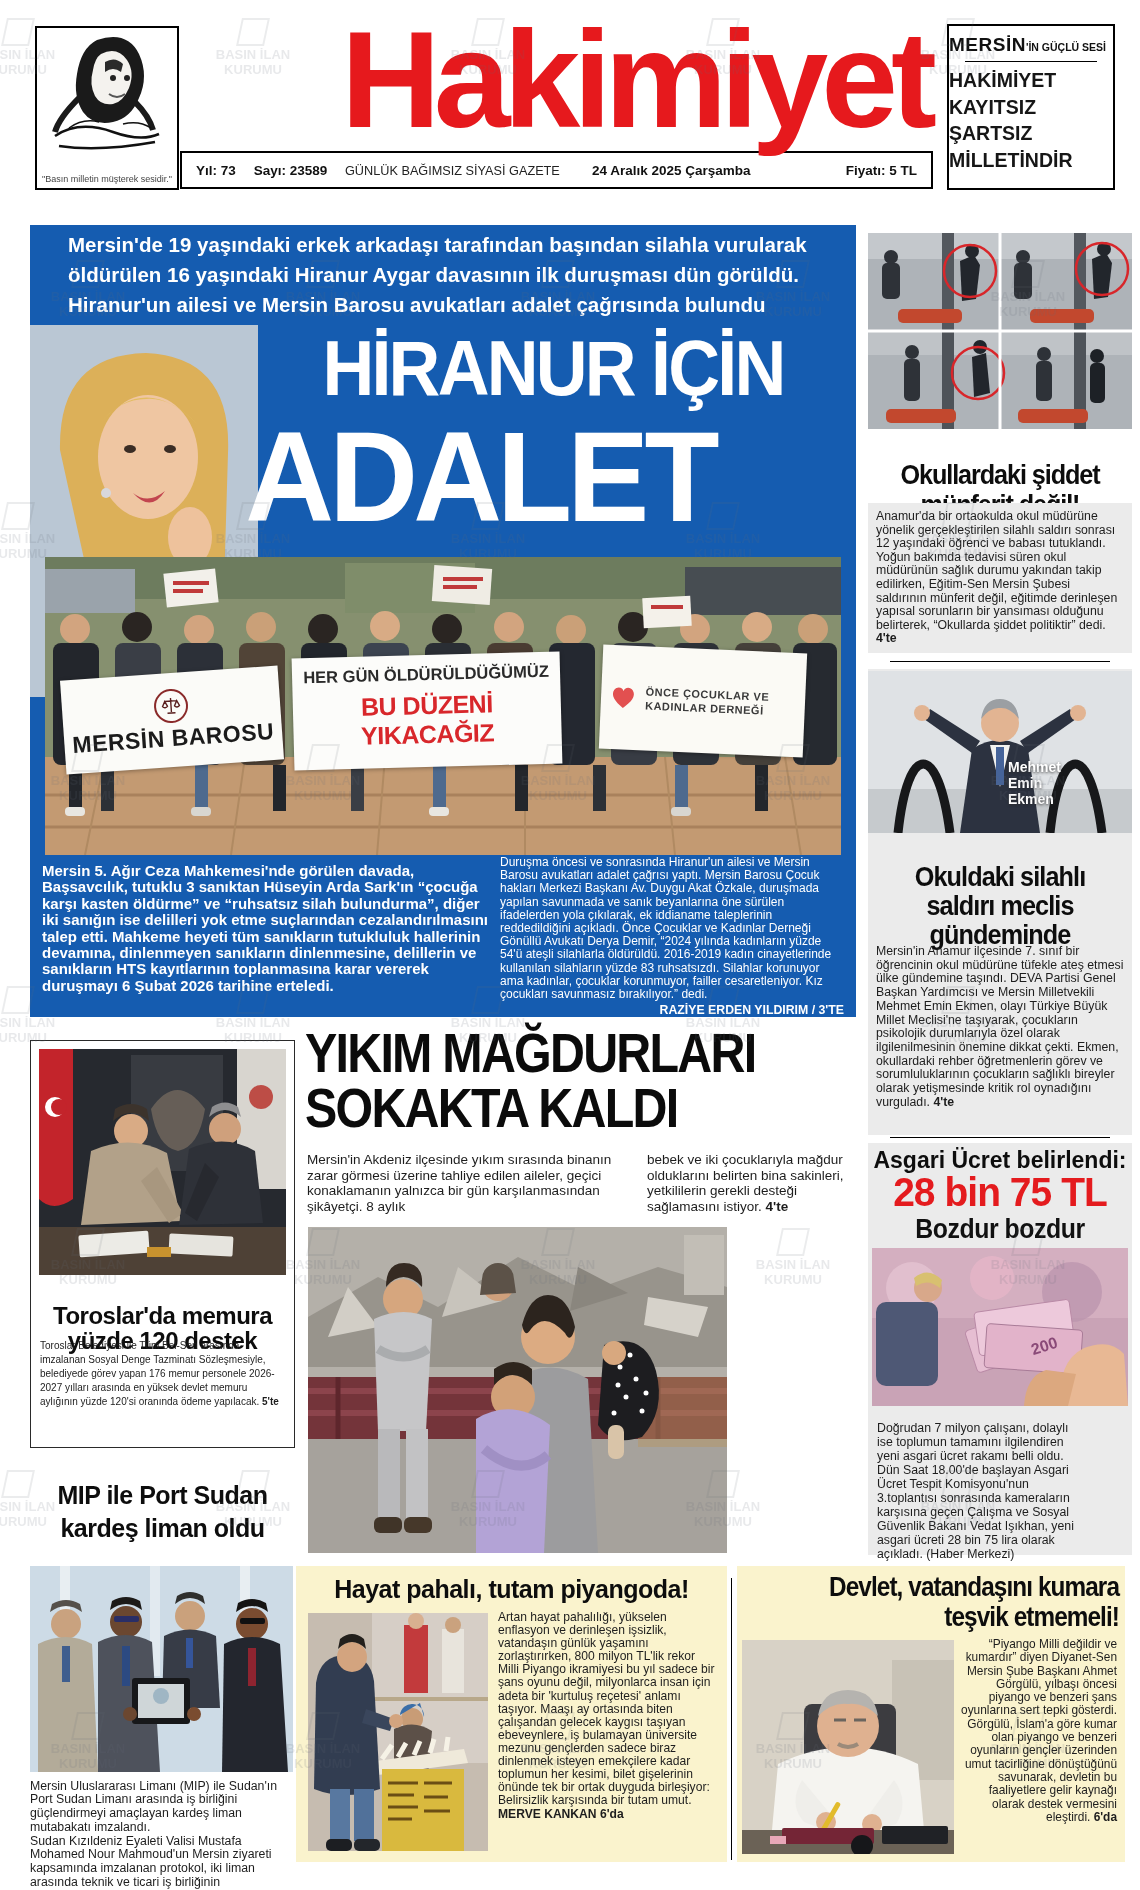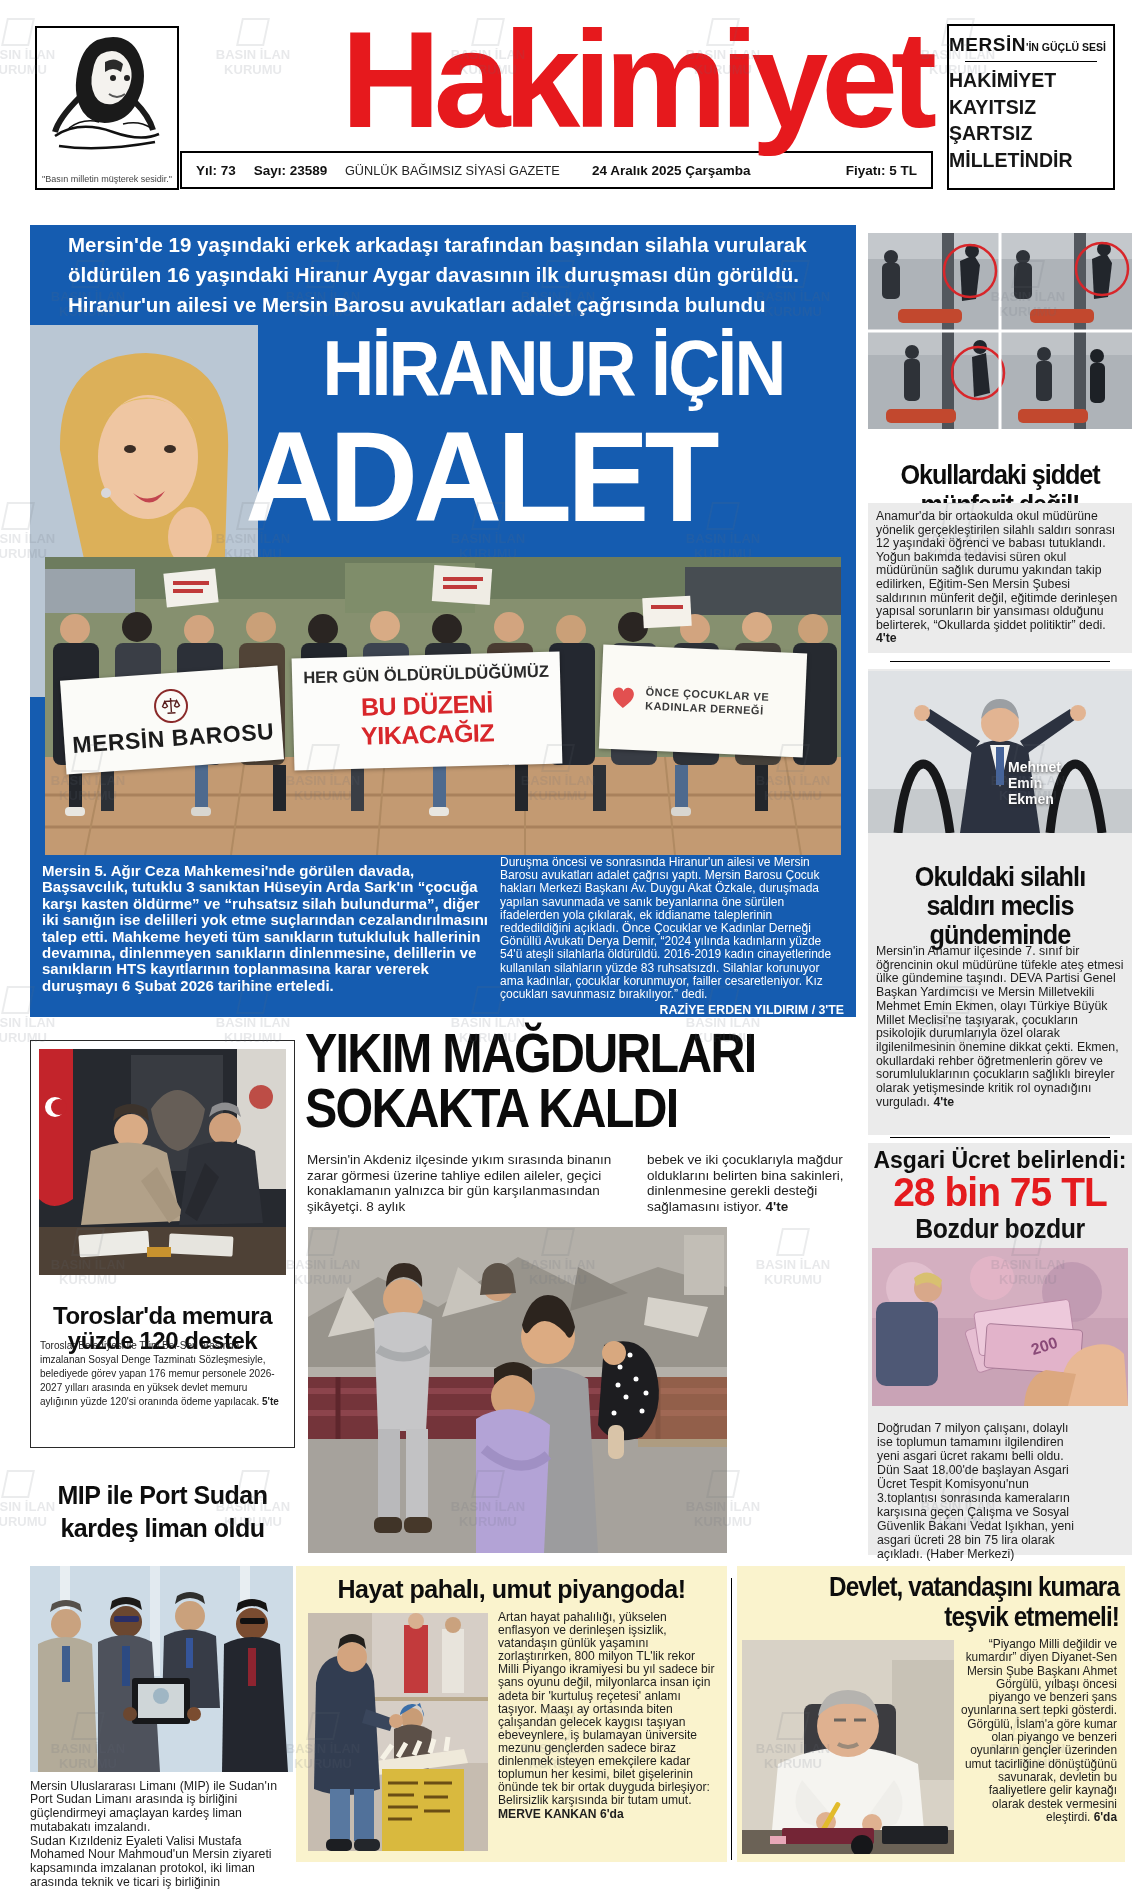--- a/index.html
+++ b/index.html
@@ -466,21 +466,21 @@
       <p><span>Sudan Kızıldeniz Eyaleti Valisi Mustafa Mohamed Nour Mahmoud'un Mersin ziyareti kapsamında imzalanan protokol, iki liman arasında teknik ve ticari iş birliğinin geliştirilmesini hedefliyor.</span> <b>5'te</b></p>
     </div>
   </div>
 
   <section class="abs" id="yikim">
     <div class="yikim-hl">YIKIM MAĞDURLARI</div>
     <div class="yikim-hl">SOKAKTA KALDI</div>
     <div id="yikim-cols">
       <div class="c1">Mersin'in Akdeniz ilçesinde yıkım sırasında binanın zarar görmesi üzerine tahliye edilen aileler, geçici konaklamanın yalnızca bir gün karşılanmasından şikâyetçi. 8 aylık</div>
       <div class="c2">
-        <span>bebek ve iki çocuklarıyla mağdur olduklarını belirten bina sakinleri, dinlenmesine gerekli desteği sağlamasını istiyor.</span>
+        <span>bebek ve iki çocuklarıyla mağdur olduklarını belirten bina sakinleri, yetkililerin gerekli desteği sağlamasını istiyor.</span>
         <b>4'te</b>
       </div>
     </div>
   </section>
 
   <div class="abs" id="rubble">
     <svg class="ph" viewBox="0 0 419 326" preserveAspectRatio="none">
       <rect width="419" height="326" fill="#b4b0a9"></rect>
       <path d="M0 90 l70-40 60 30 80-50 70 35 70-25 69 20 v80 H0z" fill="#98948c"></path>
       <path d="M40 60 l30 40 -50 10z" fill="#d2cec6"></path>
@@ -520,21 +520,21 @@
       <circle cx="306" cy="126" r="12" fill="#d8a87f"></circle>
       <rect x="300" y="198" width="16" height="34" rx="7" fill="#d9c4a8"></rect>
       <circle cx="205" cy="170" r="22" fill="#d2a178"></circle>
       <path d="M186 158 q18-20 38 0 v-16 q-18-14-38 0z" fill="#2e251d"></path>
       <path d="M168 192 q36-22 74 6 l-6 128 h-68z" fill="#b3a3d6"></path>
       <path d="M176 222 q36 30 64 6" stroke="#a090c4" stroke-width="10" fill="none"></path>
     </svg>
   </div>
 
   <section class="abs" id="lottery-panel">
-    <h2 id="lottery-hl">Hayat pahalı, umut piyangoda!</h2>
+    <h2 id="lottery-hl">Hayat pahalı, tutam piyangoda!</h2>
     <div id="lottery-photo">
       <svg class="ph" viewBox="0 0 180 238" preserveAspectRatio="none">
         <rect width="180" height="238" fill="#c6bcb0"></rect>
         <rect x="64" width="116" height="150" fill="#d6cec6"></rect>
         <rect x="96" y="12" width="24" height="68" fill="#c23a3c"></rect>
           <circle cx="108" cy="8" r="8" fill="#d8b090"></circle>
         <rect x="134" y="16" width="22" height="64" fill="#e8e4dc"></rect>
           <circle cx="145" cy="12" r="8" fill="#caa27e"></circle>
         <rect x="64" y="84" width="116" height="4" fill="#b8a88a"></rect>
         <circle cx="104" cy="106" r="11" fill="#c89c76"></circle>

